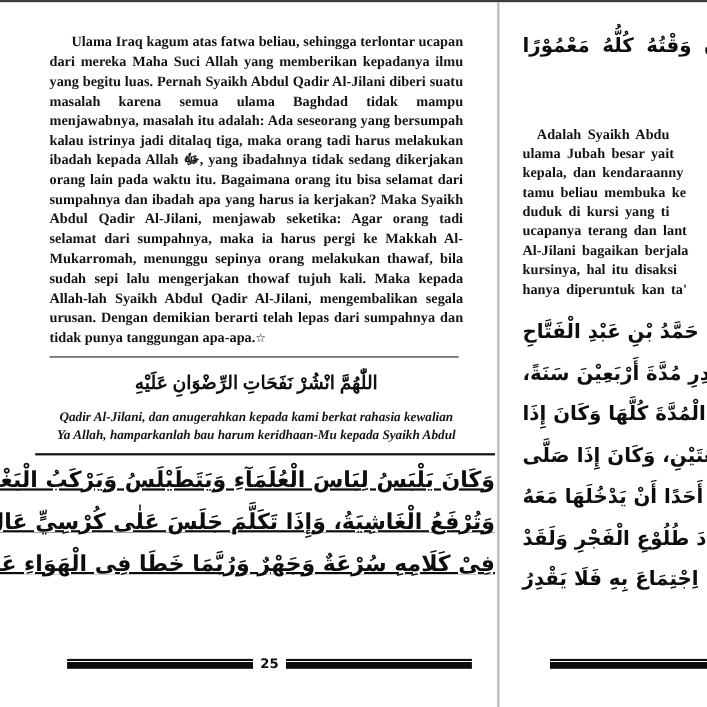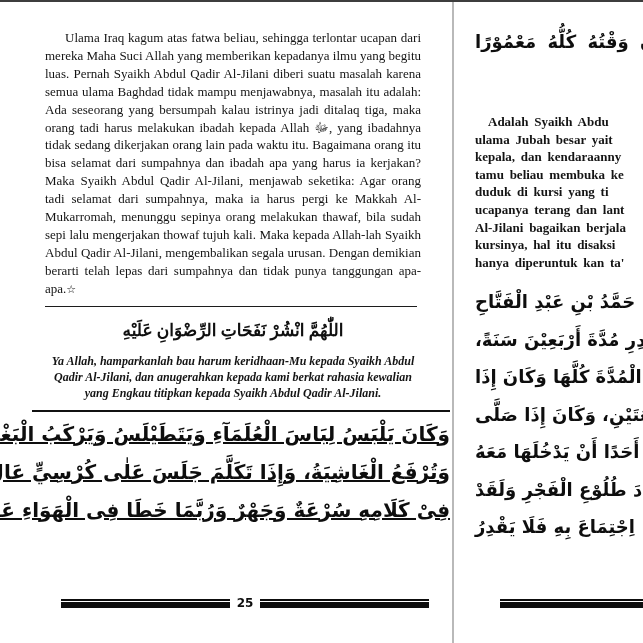--- a/index.html
+++ b/index.html
@@ -20,21 +20,21 @@
     background:#b9b9b9;
   }
   
   .left-page{
     position:absolute;top:0;left:0;width:452px;height:643px;
   }
   .lp-content{
     position:absolute;top:29px;left:45px;width:376px;
   }
   .body-par{
-    font-size:13px;line-height:17.9px;font-weight:normal;
+    font-size:13px;line-height:17.9px;font-weight:bold;
     text-align:justify;text-indent:20px;
     color:#141414;
   }
   .star{font-size:11px;font-family:"DejaVu Sans",sans-serif;}
   .rule1{
     border:none;border-top:1.6px solid #1c1c1c;
     margin:7px 0 0 0;width:372px;
   }
   .dua{
     direction:rtl;text-align:center;
@@ -113,23 +113,22 @@
   <div class="left-page">
     <div class="lp-content">
 
       <div class="body-par"><span>Ulama Iraq kagum atas fatwa beliau, sehingga terlontar ucapan dari mereka Maha Suci Allah yang memberikan kepadanya ilmu yang begitu luas. Pernah Syaikh Abdul Qadir Al-Jilani diberi suatu masalah karena semua ulama Baghdad tidak mampu menjawabnya, masalah itu adalah: Ada seseorang yang bersumpah kalau istrinya jadi ditalaq tiga, maka orang tadi harus melakukan ibadah kepada Allah ﷻ, yang ibadahnya tidak sedang dikerjakan orang lain pada waktu itu. Bagaimana orang itu bisa selamat dari sumpahnya dan ibadah apa yang harus ia kerjakan? Maka Syaikh Abdul Qadir Al-Jilani, menjawab seketika: Agar orang tadi selamat dari sumpahnya, maka ia harus pergi ke Makkah Al-Mukarromah, menunggu sepinya orang melakukan thawaf, bila sudah sepi lalu mengerjakan thowaf tujuh kali. Maka kepada Allah-lah Syaikh Abdul Qadir Al-Jilani, mengembalikan segala urusan. Dengan demikian berarti telah lepas dari sumpahnya dan tidak punya tanggungan apa-apa.</span><span class="star">☆</span></div>
 
       <hr class="rule1">
 
       <div class="dua">اللّٰهُمَّ انْشُرْ نَفَحَاتِ الرِّضْوَانِ عَلَيْهِ</div>
 
       <div class="caption">
+        <div>Qadir Al-Jilani, dan anugerahkan kepada kami berkat rahasia kewalian</div>
         <div>Ya Allah, hamparkanlah bau harum keridhaan-Mu kepada Syaikh Abdul</div>
-        <div>Qadir Al-Jilani, dan anugerahkan kepada kami berkat rahasia kewalian</div>
-        <div>yang Engkau titipkan kepada Syaikh Abdul Qadir Al-Jilani.</div>
       </div>
 
       <hr class="rule2">
 
       <div class="big-arabic">
         <div>وَكَانَ يَلْبَسُ لِبَاسَ الْعُلَمَآءِ وَيَتَطَيْلَسُ وَيَرْكَبُ الْبَغْلَةَ</div>
         <div>وَتُرْفَعُ الْغَاشِيَةُ، وَإِذَا تَكَلَّمَ جَلَسَ عَلٰى كُرْسِيٍّ عَالٍ، وَكَانَ</div>
         <div>فِىْ كَلَامِهِ سُرْعَةٌ وَجَهْرٌ وَرُبَّمَا خَطَا فِى الْهَوَاءِ عَلٰى رُؤُسِ</div>
       </div>
     </div>

